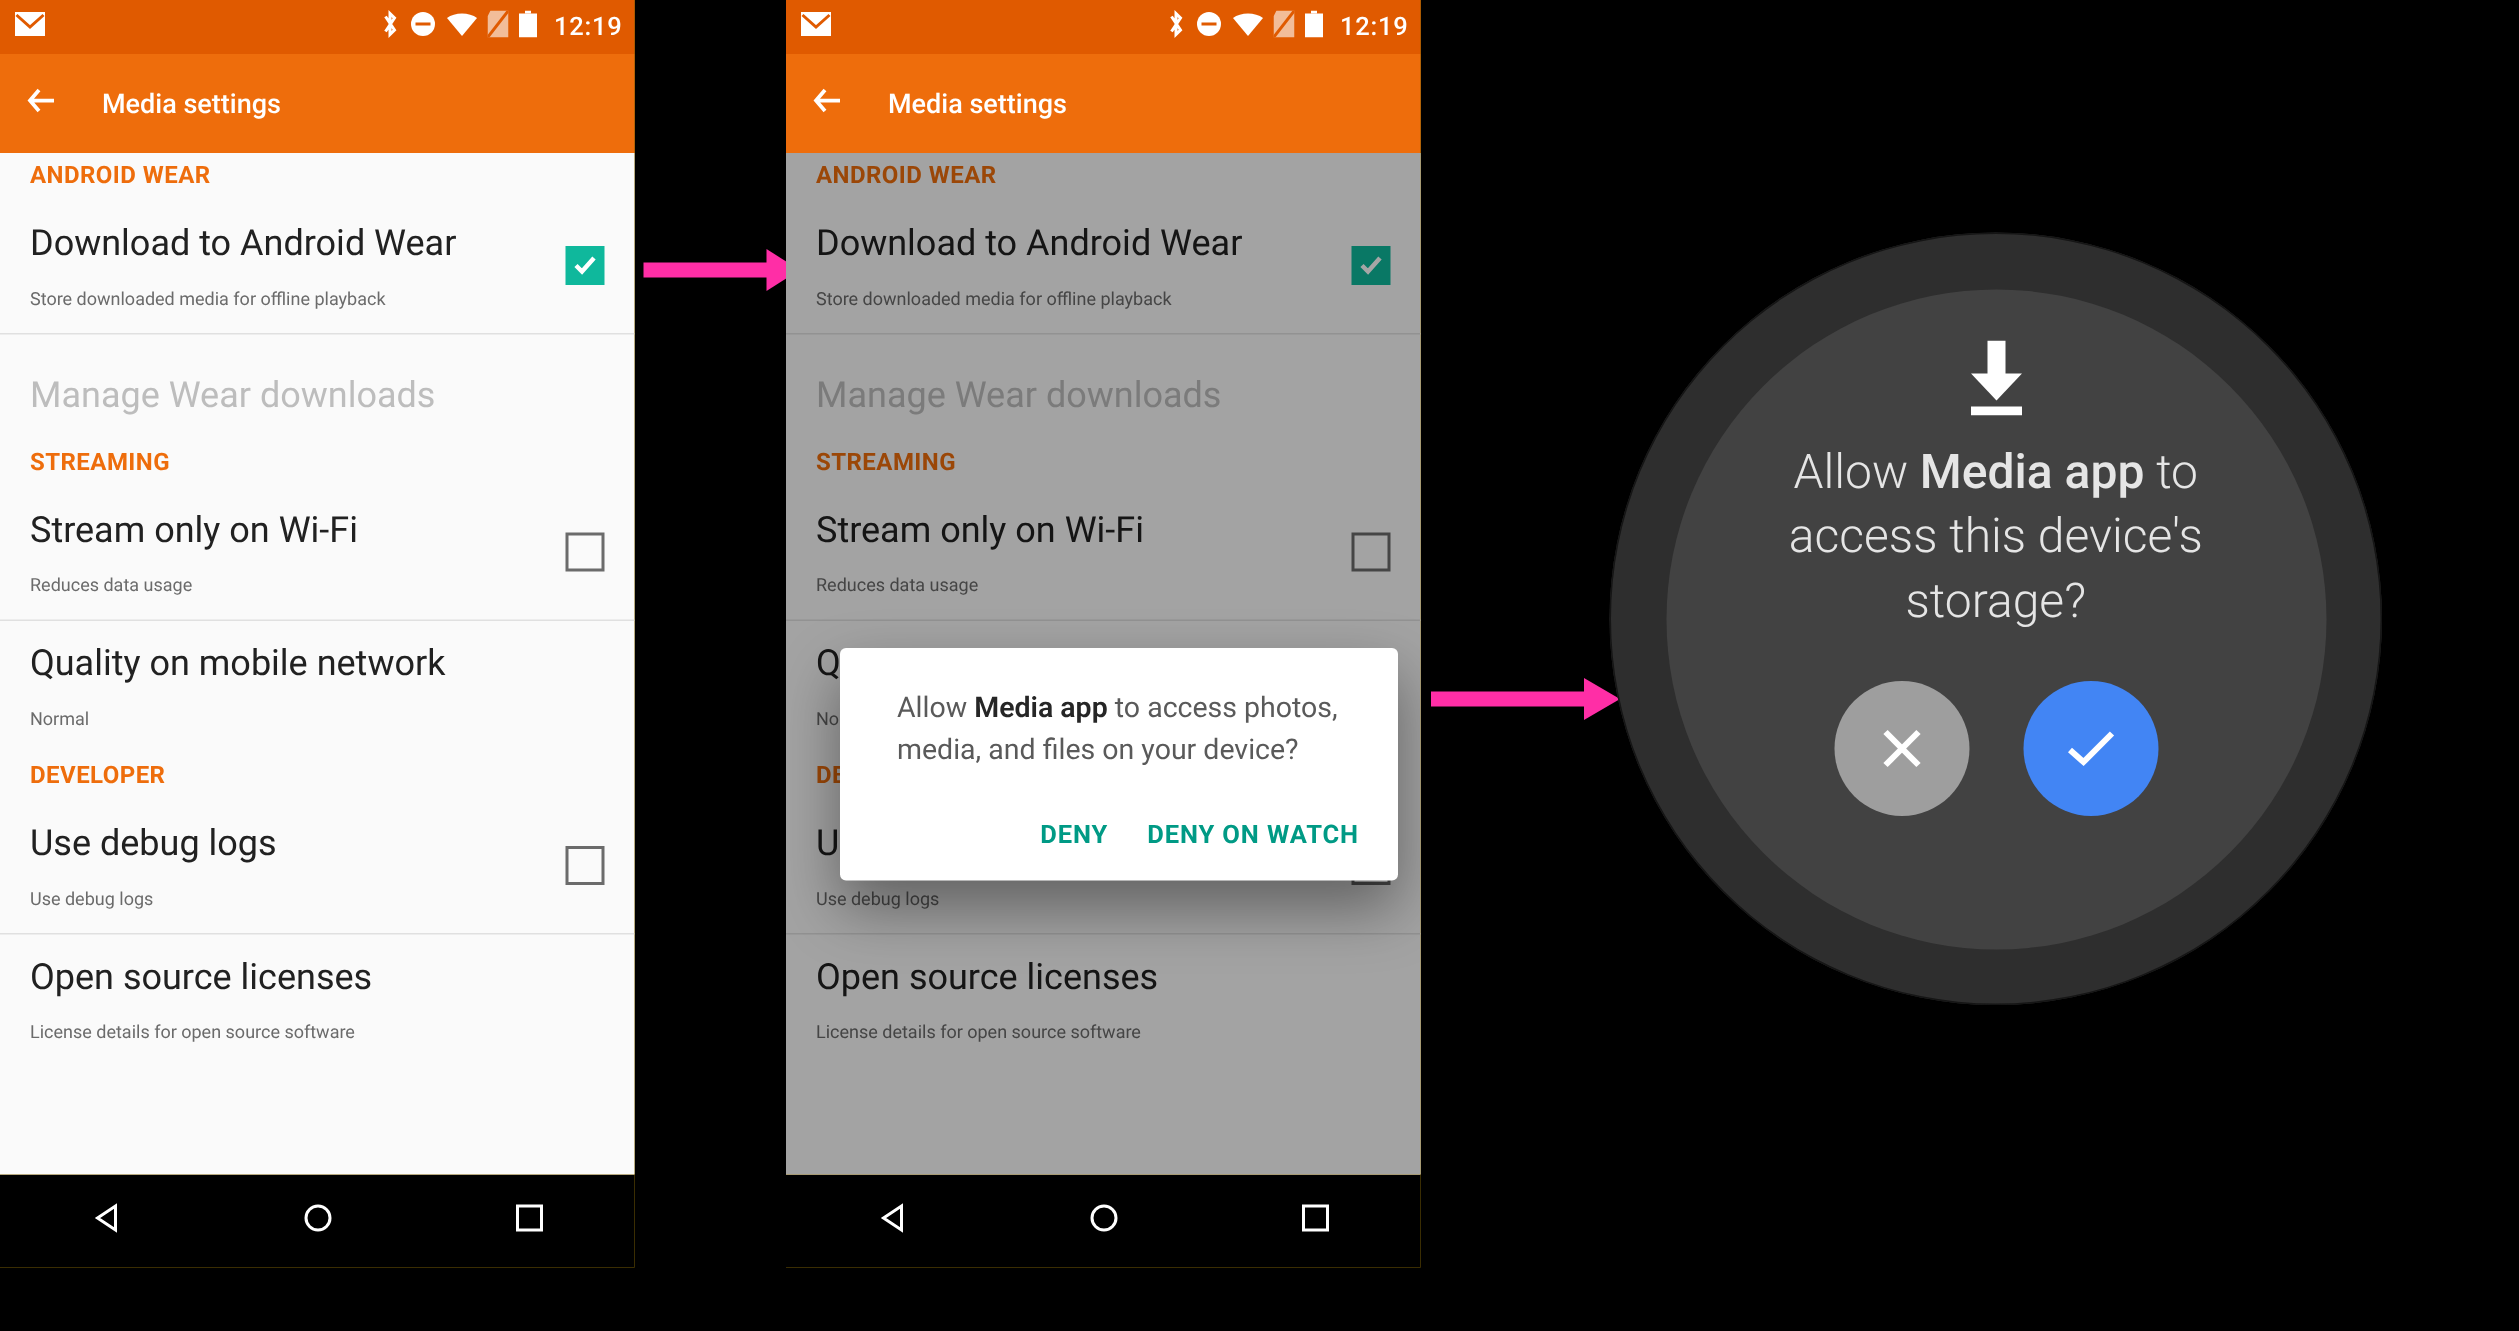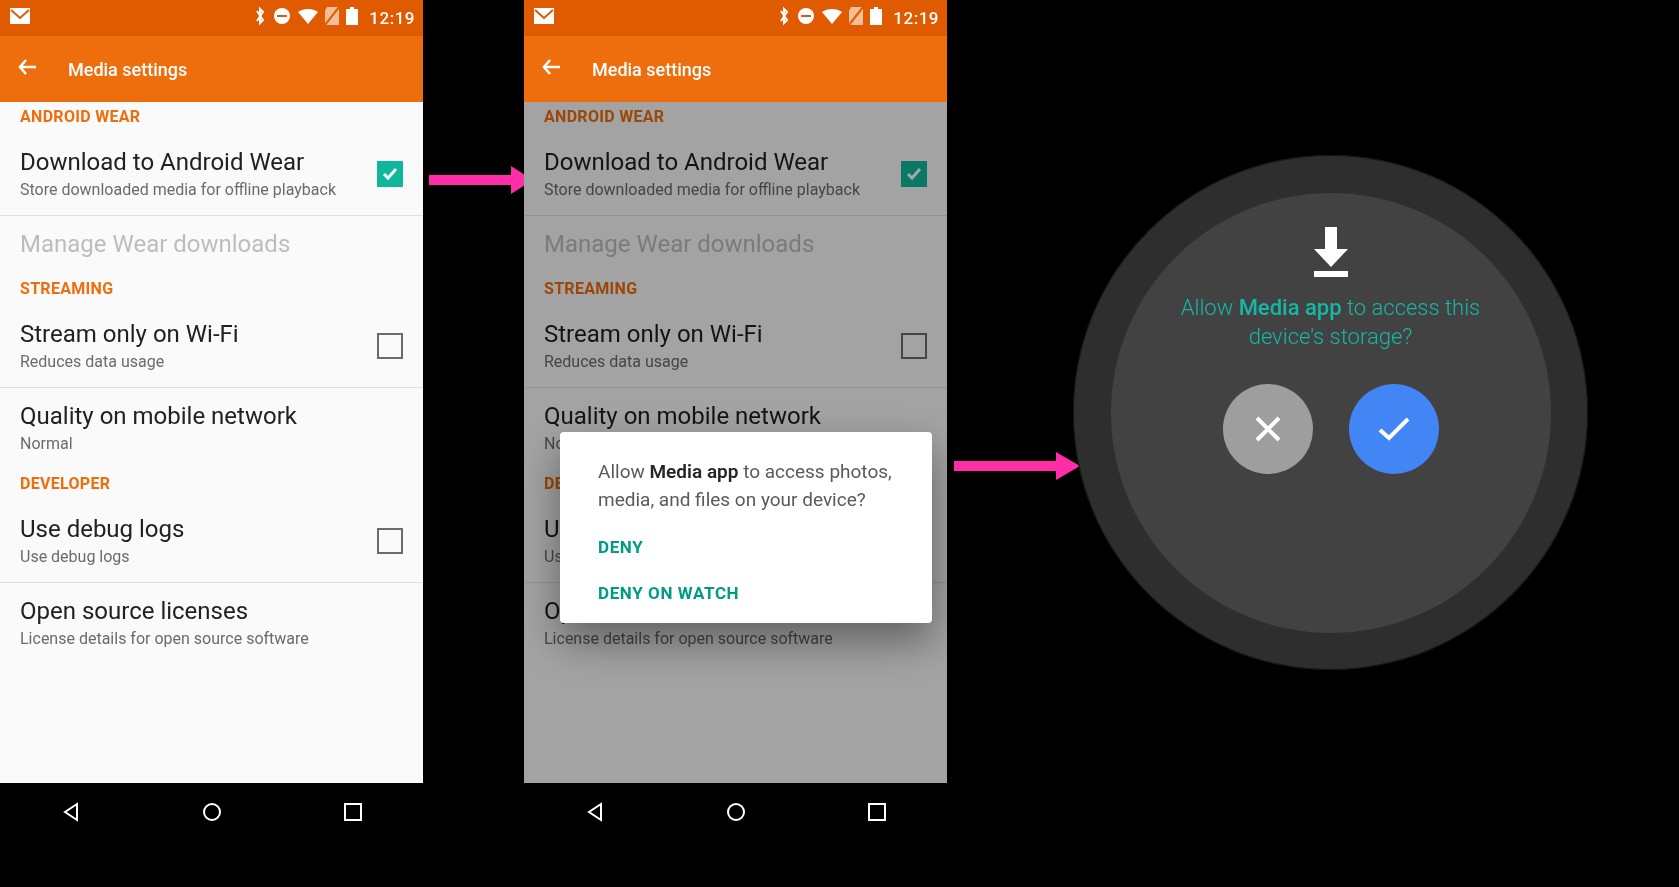--- a/index.html
+++ b/index.html
@@ -46,22 +46,22 @@
     letter-spacing:0.3px;
   }
   .prefrow {
     padding:14px 20px 16px 20px;
     display:flex; align-items:center;
     justify-content:space-between;
     gap:16px;
   }
   .prefrow .labels { flex:1; }
   .pref-title { font-size:24px; color:#212121; }
-  .pref-sub   { font-size:16px; color:#6b6b6b; margin-top:4px; }
-  .pref-disabled .pref-title, .pref-disabled .pref-sub { color:#bdbdbd; }
+  .pref-sub   { font-size:12px; color:#6b6b6b; margin-top:16px; }
+  .pref-disabled .pref-title, .pref-disabled .pref-sub { color:#bdbdbd;margin-top:12px; }
   .divider { height:1px; background:#e0e0e0; margin:0; }
 
   
   .checkbox {
     width:26px; height:26px; border:2.5px solid #6b6b6b;
     display:flex; align-items:center; justify-content:center;
     flex:0 0 auto;
   }
   .checkbox.checked {
     border:none; background:#0fb89c;
@@ -82,23 +82,22 @@
   .dialog {
     position:absolute; left:36px; right:15px; top:330px;
     background:#fff; border-radius:4px;
     box-shadow:0 18px 40px rgba(0,0,0,0.4);
     padding:26px 26px 10px 38px;
     z-index:5;
   }
   .dialog .msg { font-size:19px; color:#5a5a5a; line-height:1.45; }
   .dialog .msg b { color:#262626; font-weight:600; }
   .dialog .actions {
-    margin-top:24px; display:flex; justify-content:flex-end; gap:26px;
+    margin-top:34px; display:flex; justify-content:flex-end; gap:26px;
     padding-bottom:10px;
-    flex-direction:column;
   }
   .dialog .actions span {
     color:#009a85; font-size:17px; font-weight:700; letter-spacing:0.6px;
   }
 
   
   .arrow { position:absolute; }
   .arrow svg { display:block; }
 
   
@@ -113,21 +112,21 @@
     box-shadow: inset 0 0 0 1px #151515;
   }
   .watch-inner {
     width:440px; height:440px; border-radius:50%;
     background:#424242;
     display:flex; flex-direction:column; align-items:center;
     padding:34px 50px 0 50px;
     text-align:center;
   }
   .watch-text {
-    color:#14b8a6; font-size:22px; font-weight:300; line-height:1.35;
+    color:#e5e5e5; font-size:32px; font-weight:300; line-height:1.35;
     margin-top:12px;
   }
   .watch-text b { font-weight:500; }
   .watch-buttons { display:flex; gap:36px; margin-top:32px; }
   .watch-btn {
     width:90px; height:90px; border-radius:50%;
     display:flex; align-items:center; justify-content:center;
   }
   .watch-btn.deny { background:#9e9e9e; }
   .watch-btn.allow { background:#4285f4; }

